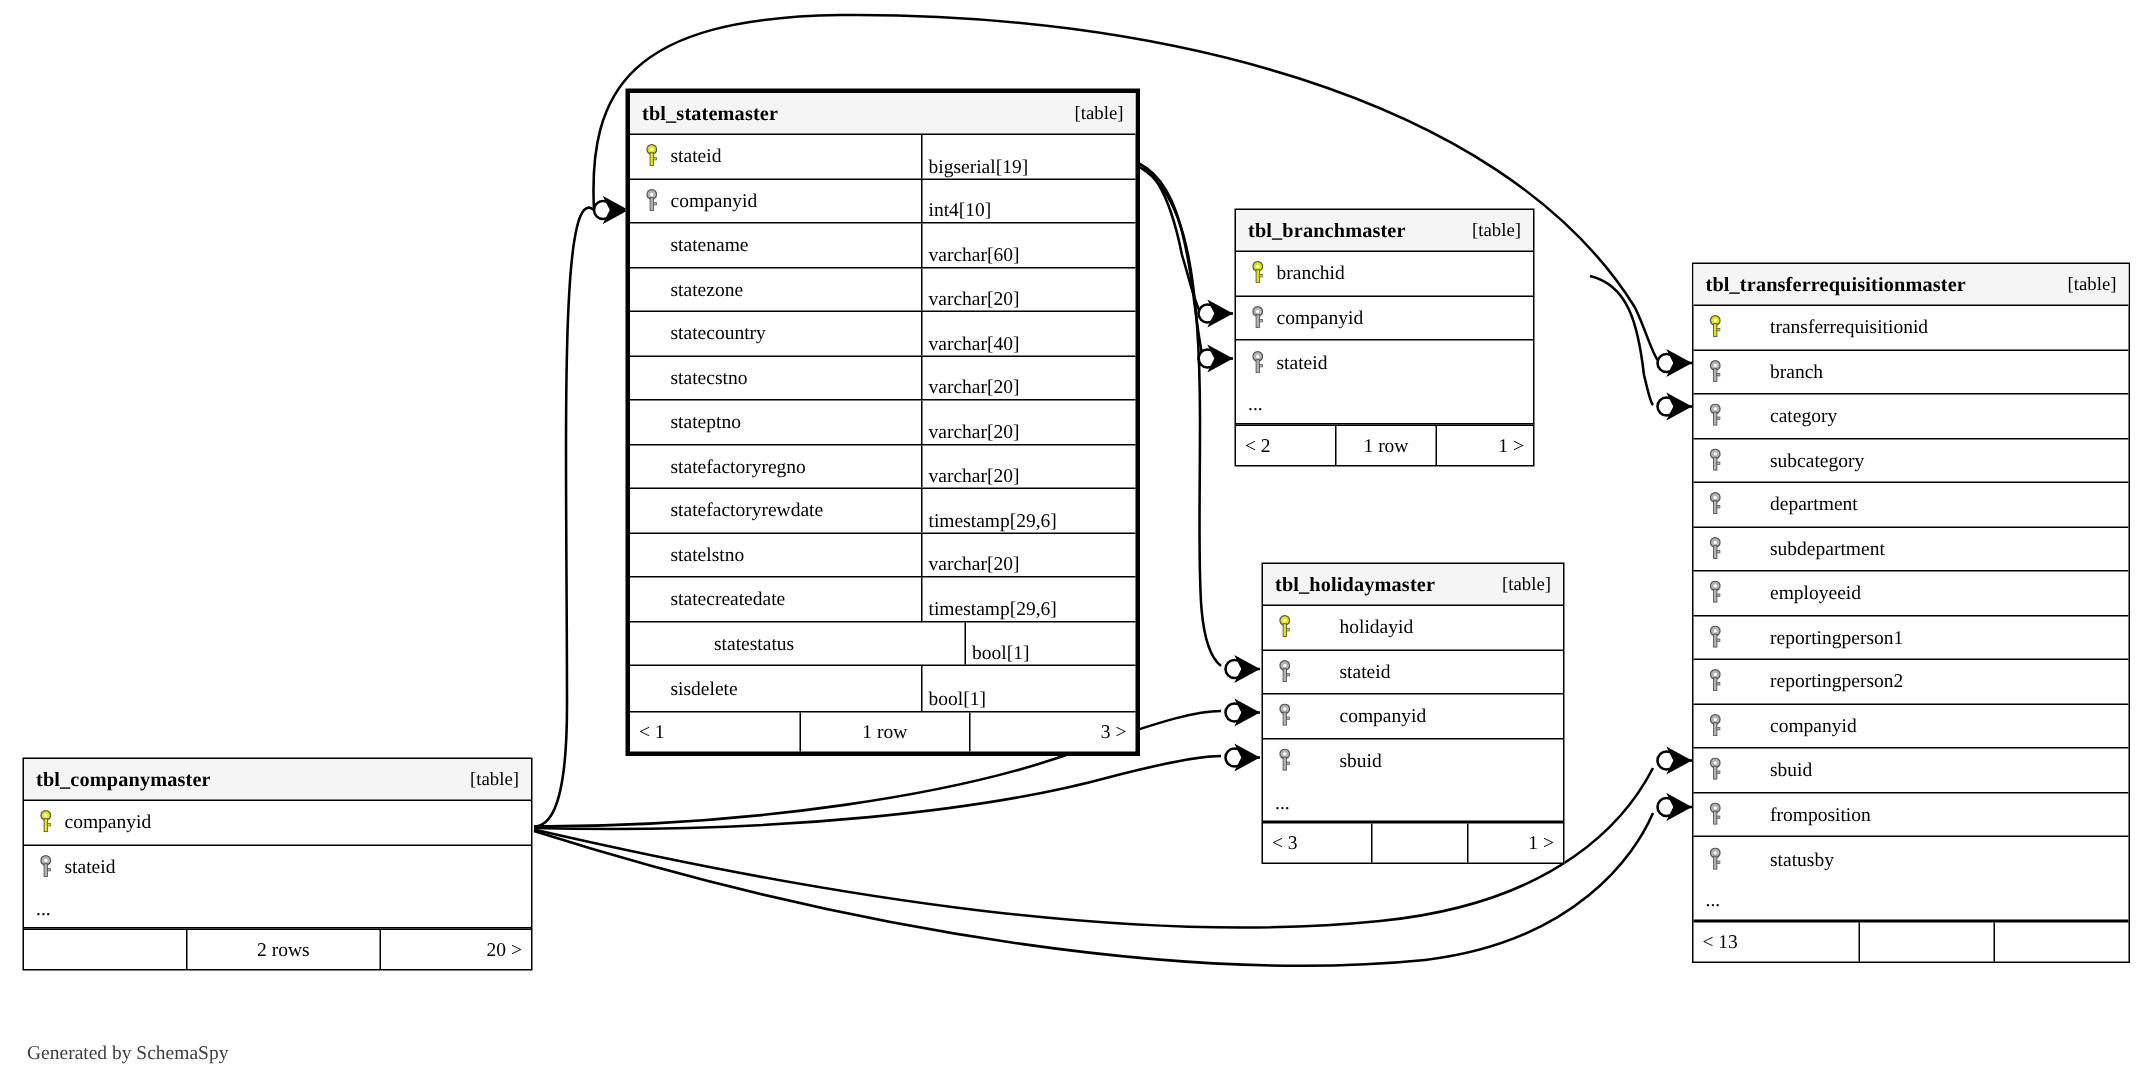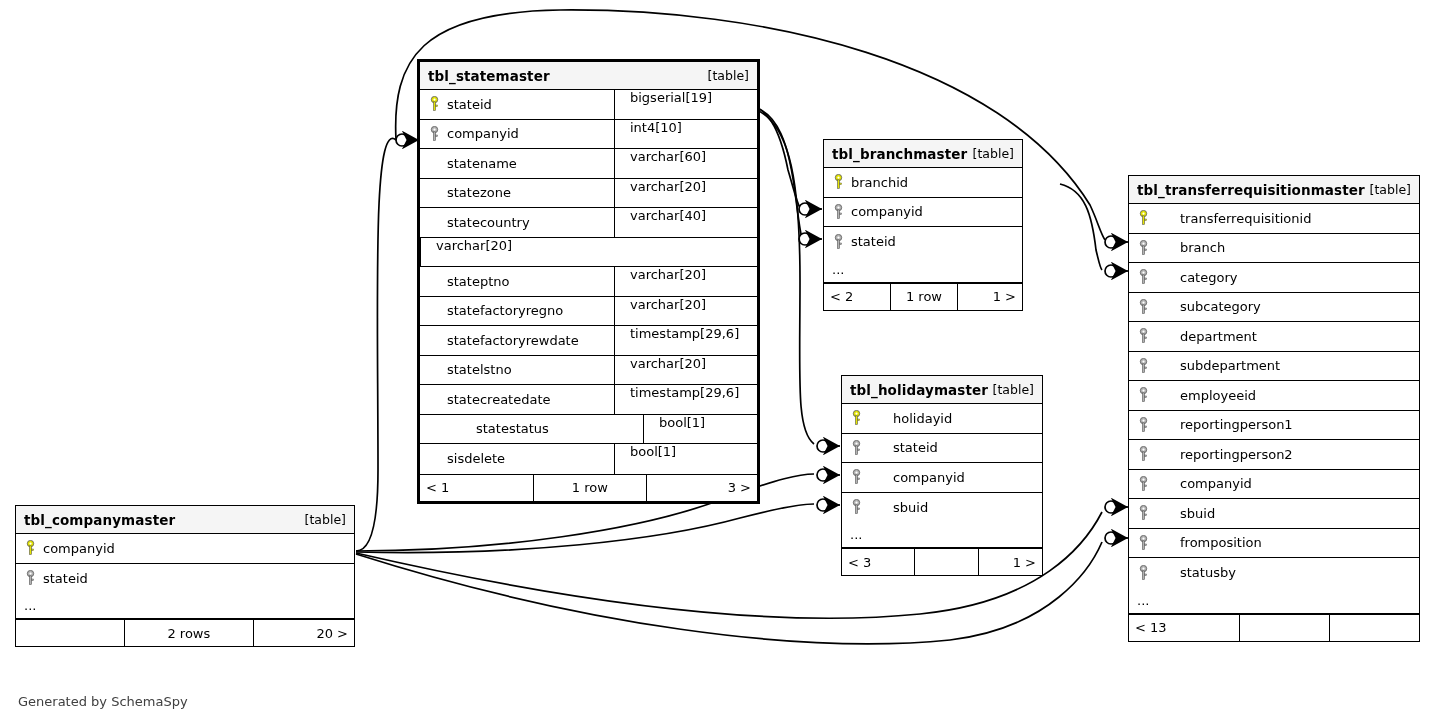--- a/index.html
+++ b/index.html
@@ -2,21 +2,21 @@
 <html><head>
 <meta charset="utf-8">
 <title>SchemaSpy Relationships</title>
 <style>
   html,body{margin:0;padding:0;background:#ffffff;}
   body{
     font-family:"DejaVu Sans","Liberation Sans",sans-serif;
     width:1436px;height:725px;position:relative;overflow:hidden;
     -webkit-font-smoothing:none;
   }
-  #canvas{position:absolute;left:0;top:0;width:1436px;height:725px;}
+  #canvas{position:absolute;left:0;top:0;width:1436px;height:725px;font-family:Liberation Serif, serif;}
   #edges{position:absolute;left:0;top:0;width:1436px;height:725px;pointer-events:none;}
 
   .table-box{
     position:absolute;
     background:#ffffff;
     border:1px solid #000000;
     box-sizing:border-box;
     font-size:13px;
     color:#000000;
   }
@@ -42,22 +42,22 @@
   .row:last-of-type{border-bottom:none;}
 
   .cell-name{
     display:flex;align-items:center;
     flex:1 1 auto;
     padding-left:8px;
     box-sizing:border-box;
     overflow:hidden;white-space:nowrap;
   }
   .cell-type{
-    display:flex;align-items:flex-start;
-    padding-left:15px;
+    display:flex;align-items:flex-end;
+    padding-left:4px;
     box-sizing:border-box;
     border-left:1px solid #000000;
     white-space:nowrap;
   }
 
   .keyicon{
     width:13px;min-width:13px;height:16px;margin-right:6px;
     display:inline-block;position:relative;
   }
   .keyicon svg{display:block;}
@@ -204,20 +204,24 @@
         <div class="row">
           <div class="cell-name" style="flex:0 0 194px;">
             <span class="keyicon"></span>
             <span class="fname">statecountry</span>
           </div>
           <div class="cell-type" style="flex:1 1 auto;">
             <span>varchar[40]</span>
           </div>
         </div>
         <div class="row">
+          <div class="cell-name" style="flex:0 0 194px;">
+            <span class="keyicon"></span>
+            <span class="fname">statecstno</span>
+          </div>
           <div class="cell-type" style="flex:1 1 auto;">
             <span>varchar[20]</span>
           </div>
         </div>
         <div class="row">
           <div class="cell-name" style="flex:0 0 194px;text-align:right;">
             <span class="keyicon"></span>
             <span class="fname">stateptno</span>
           </div>
           <div class="cell-type" style="flex:1 1 auto;">

